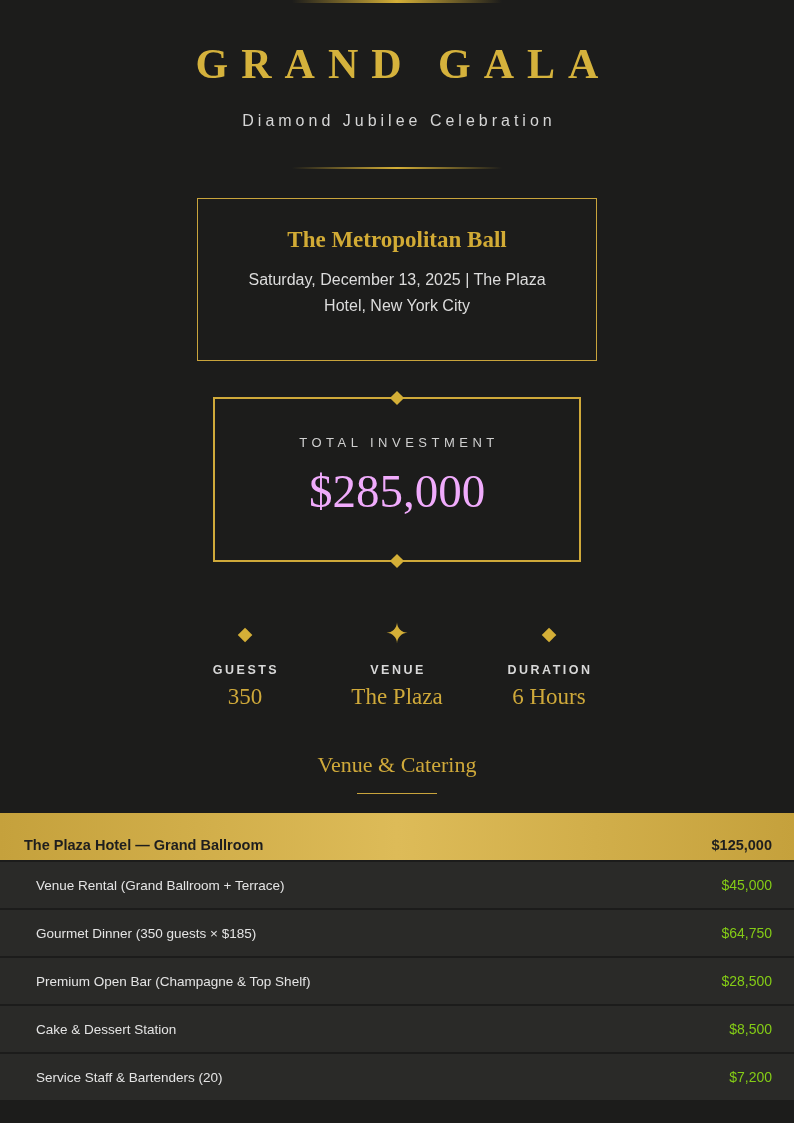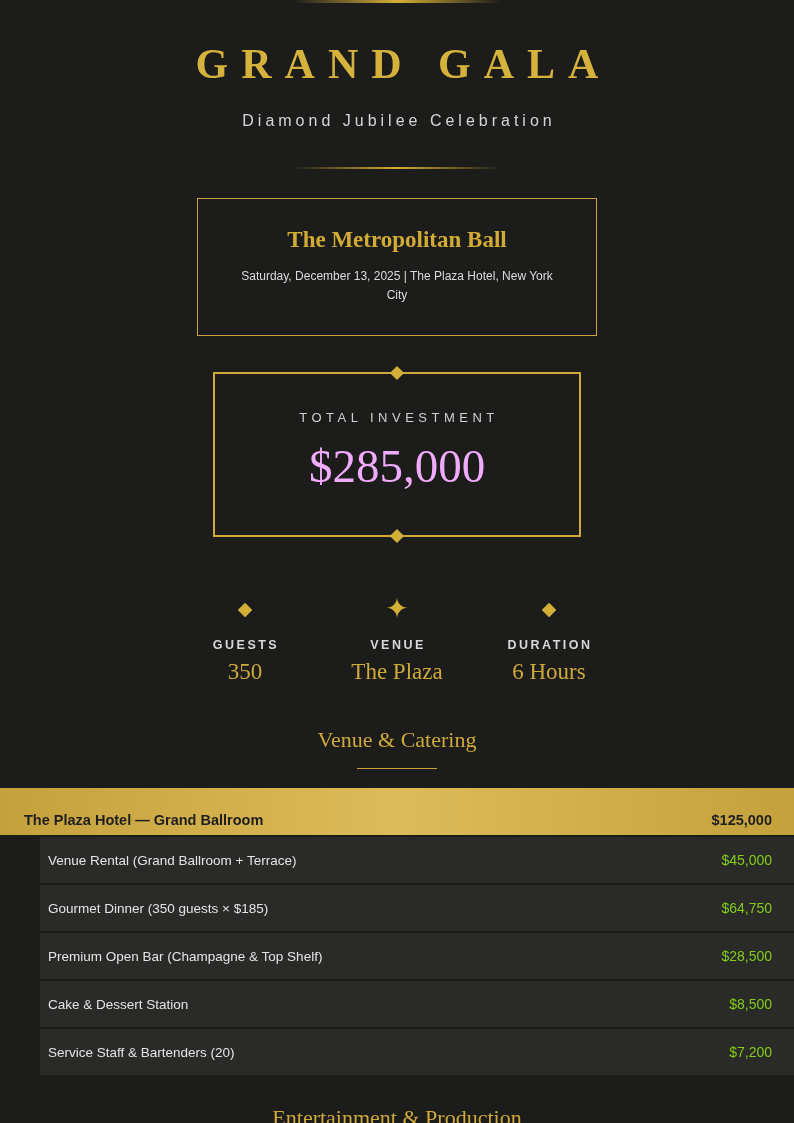--- a/index.html
+++ b/index.html
@@ -45,23 +45,23 @@
     padding: 28px 30px 30px;
     text-align: center;
   }
   .event-name {
     font-family: "Liberation Serif", serif;
     font-weight: bold;
     font-size: 23px;
     color: #d2ab35;
   }
   .event-details {
-    margin: 14px auto 0;
+    margin: 14px auto 12px;
     max-width: 330px;
-    font-size: 12px;
+    font-size: 16px;
     line-height: 1.6;
     color: #dcdcdc;
   }
   .total-box {
     position: relative;
     width: 368px;
     margin: 36px auto 0;
     border: 2px solid #cfa93a;
     padding: 36px 0 42px;
     text-align: center;
@@ -136,23 +136,22 @@
     color: #1e1e1e;
     font-weight: bold;
     font-size: 14.5px;
   }
   .table-row {
     height: 46px;
     margin-top: 2px;
     display: flex;
     justify-content: space-between;
     align-items: center;
-    padding: 0 22px 0 8px;
+    padding: 0 22px 0 36px;
     background: #2a2a28;
-    margin-left: 40px;
   }
   .row-label { font-size: 13.5px; color: #e4e4e4; }
   .row-amount { font-size: 14px; color: #84cc16; }
   .next-section { margin-top: 30px; }
 </style>
 </head>
 <body>
 
 <div class="page">
 

